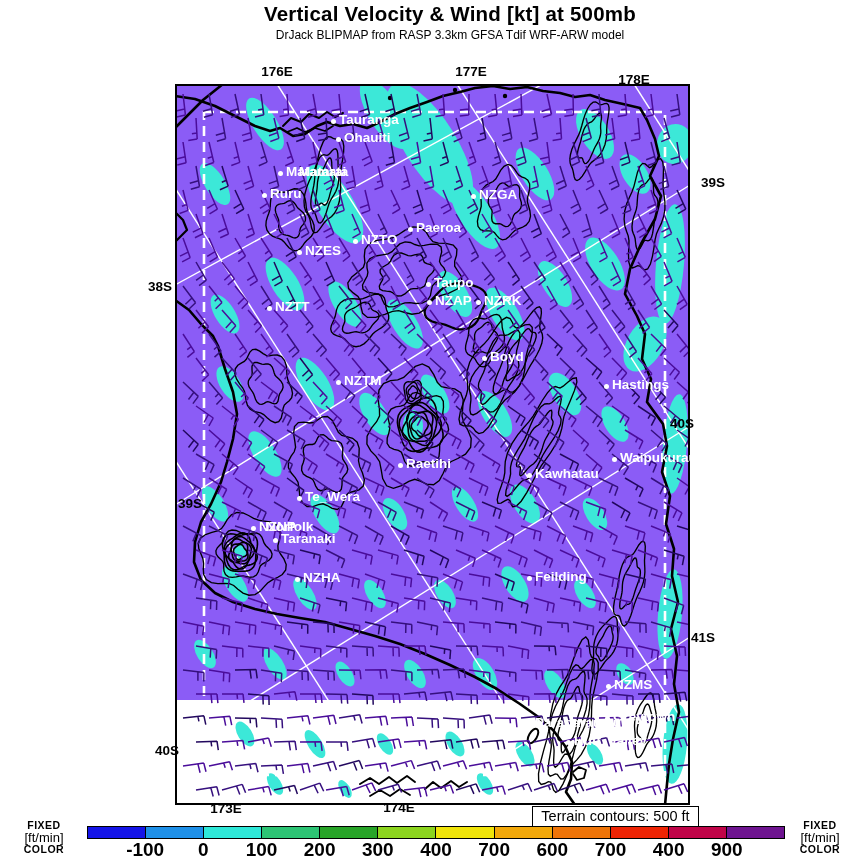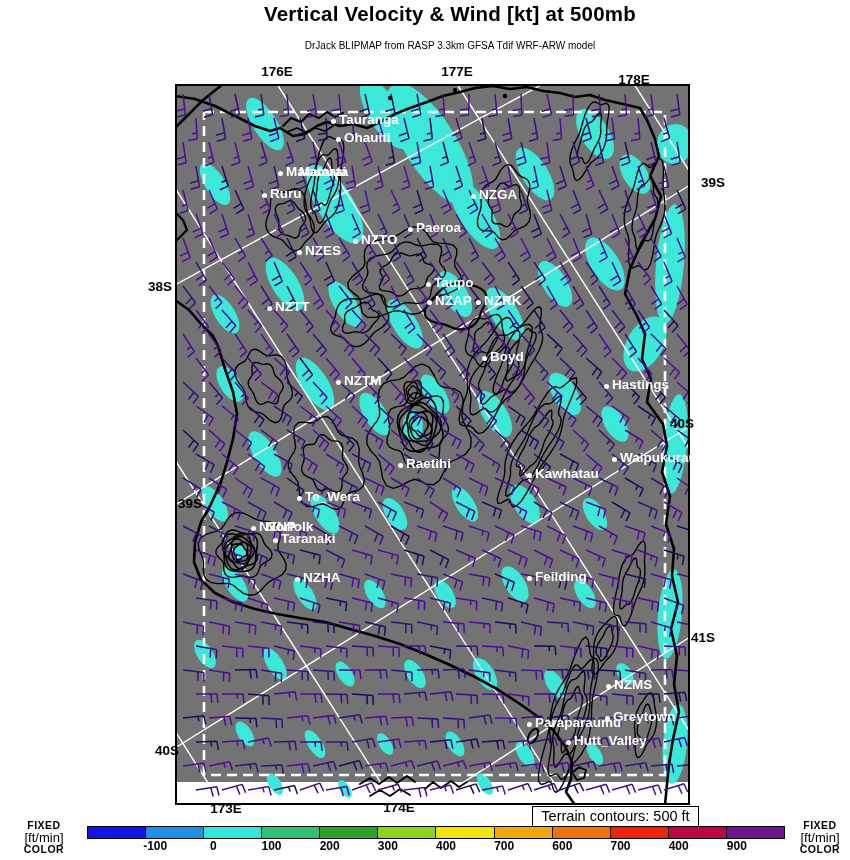--- a/index.html
+++ b/index.html
@@ -2,37 +2,37 @@
 <html><head>
 <meta charset="utf-8">
 <style>
   html,body{margin:0;padding:0;background:#ffffff;}
   .page{position:relative;width:850px;height:860px;background:#fff;overflow:hidden;
         font-family:"Liberation Sans","DejaVu Sans",sans-serif;}
   .titleblock{position:absolute;left:50px;top:2px;width:800px;text-align:center;color:#000;}
   .t1{font-size:20.5px;font-weight:bold;letter-spacing:0.2px;}
   .t2{font-size:18px;margin-top:1px;}
   .t2 .small{font-size:13.5px;}
-  .t3{font-size:10px;margin-top:14px;}
-  .mapwrap{position:absolute;left:175px;top:84px;width:515px;height:698px;background:#737373;}
+  .t3{font-size:12px;margin-top:2px;}
+  .mapwrap{position:absolute;left:175px;top:84px;width:515px;height:616px;background:#8b5cf6;}
   .mapwrap svg{position:absolute;left:0;top:0;}
   .station{position:absolute;color:#ffffff;font-size:13.5px;font-weight:bold;white-space:nowrap;}
   .station .dot{position:absolute;left:0;top:3px;width:5px;height:5px;border-radius:50%;background:#fff;}
   .station .lbl{position:absolute;left:8px;top:-4px;}
   .gratlabel{position:absolute;transform:translate(-50%,-50%);color:#000;font-size:13.5px;
              font-weight:bold;white-space:nowrap;}
   .terrainbox{position:absolute;left:532px;top:806px;width:165px;height:19px;border:1.5px solid #000;
               background:#fff;text-align:center;font-size:14.5px;line-height:19px;color:#000;}
   .capstack{position:absolute;width:76px;color:#000;text-align:center;line-height:1.0;}
   .capstack .c1,.capstack .c3{font-size:10.5px;font-weight:bold;letter-spacing:0.5px;}
   .capstack .c2{font-size:13px;}
   .bar{position:absolute;left:87px;top:826px;width:698px;height:13px;display:flex;border:1px solid #000;box-sizing:border-box;}
   .bar .seg{flex:1 1 0;border-right:1px solid #000;}
   .bar .seg:last-child{border-right:none;}
-  .tick{position:absolute;top:839px;transform:translateX(-50%);font-size:12px;font-weight:bold;color:#000;margin-left:10px;}
+  .tick{position:absolute;top:839px;transform:translateX(-50%);font-size:19px;font-weight:bold;color:#000;}
 </style>
 </head>
 <body>
 
 <div class="page">
 
   <div class="titleblock">
     <div class="t1">Vertical Velocity &amp; Wind [kt] at 500mb</div>
     <div class="t3">DrJack BLIPMAP from RASP 3.3km GFSA Tdif WRF-ARW model</div>
   </div>
@@ -897,21 +897,21 @@
         </div>
         <div class="station" style="left: 391px; top: 653px;">
           <span class="dot"></span>
           <span class="lbl">Hutt_Valley</span>
         </div>
       </div>
   </div>
 
   <div id="gratlabels">
       <div class="gratlabel" style="left: 277px; top: 71px;">176E</div>
-      <div class="gratlabel" style="left: 457px; top: 71px;">177E</div>
+      <div class="gratlabel" style="left: 471px; top: 71px;">177E</div>
       <div class="gratlabel" style="left: 634px; top: 79px;">178E</div>
       <div class="gratlabel" style="left: 226px; top: 808px;">173E</div>
       <div class="gratlabel" style="left: 399px; top: 807px;">174E</div>
       <div class="gratlabel" style="left: 160px; top: 286px;">38S</div>
       <div class="gratlabel" style="left: 190px; top: 503px;">39S</div>
       <div class="gratlabel" style="left: 167px; top: 750px;">40S</div>
       <div class="gratlabel" style="left: 713px; top: 182px;">39S</div>
       <div class="gratlabel" style="left: 682px; top: 423px;">40S</div>
       <div class="gratlabel" style="left: 703px; top: 637px;">41S</div>
     </div>

